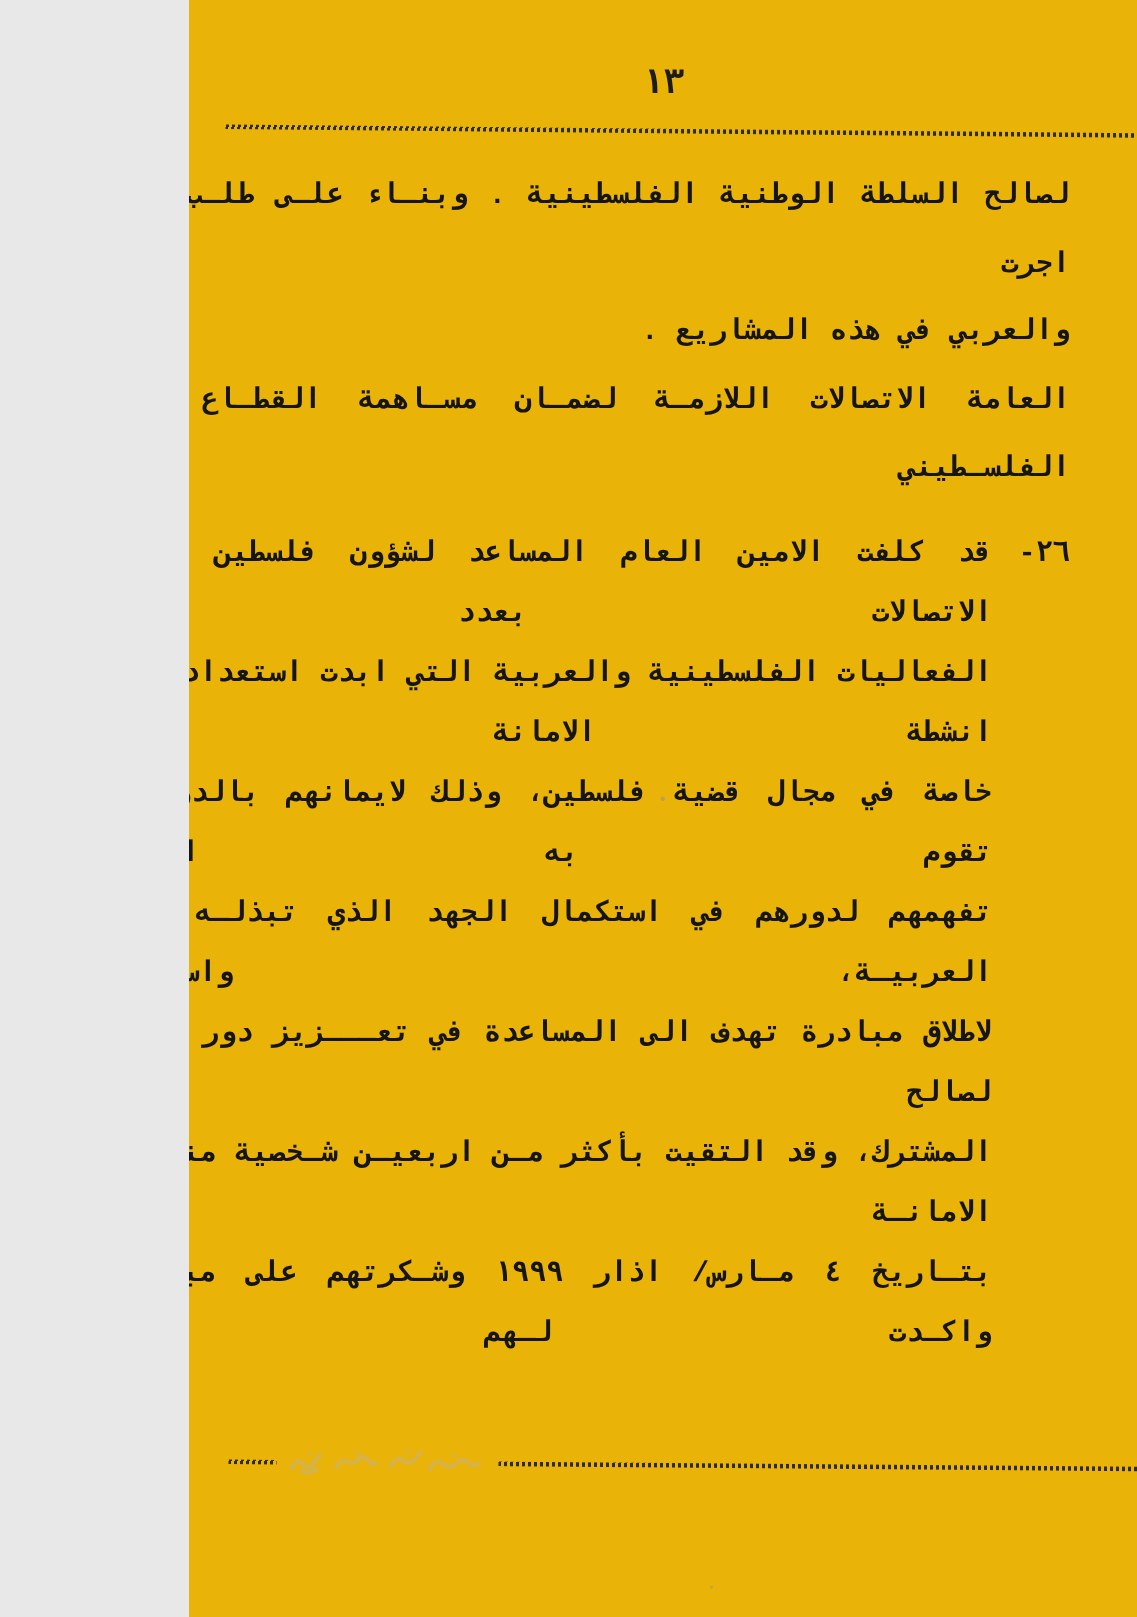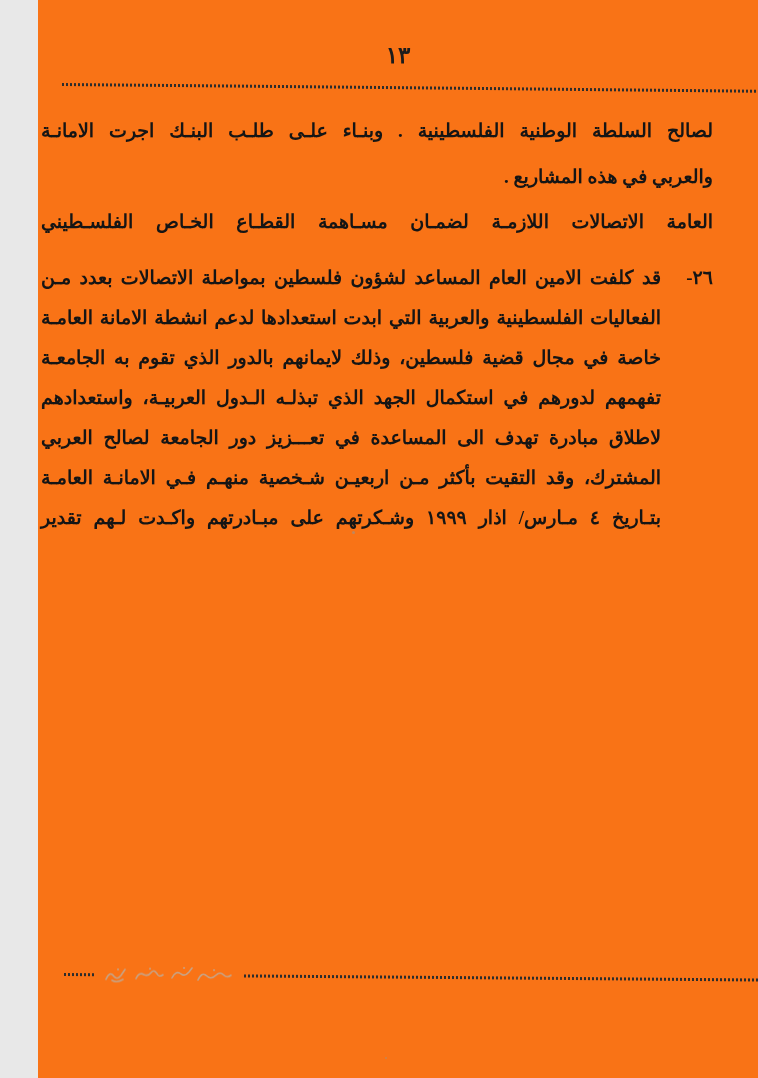--- a/index.html
+++ b/index.html
@@ -2,25 +2,25 @@
 <html lang="ar" dir="rtl"><head>
 <meta charset="utf-8">
 <style>
   html, body {
     margin: 0;
     padding: 0;
     background: #e8e8e8;
   }
   .page {
     position: relative;
-    width: 720px;
+    width: 632px;
     height: 1078px;
     margin: 0;
-    background: #f97316;
-    font-family: Liberation Serif, serif;
+    background: #eab308;
+    font-family: Liberation Mono, monospace;
     color: #151515;
     overflow: hidden;
   }
   .page-number {
     position: absolute;
     top: 42px;
     left: 0;
     right: 0;
     text-align: center;
     font-size: 23px;

